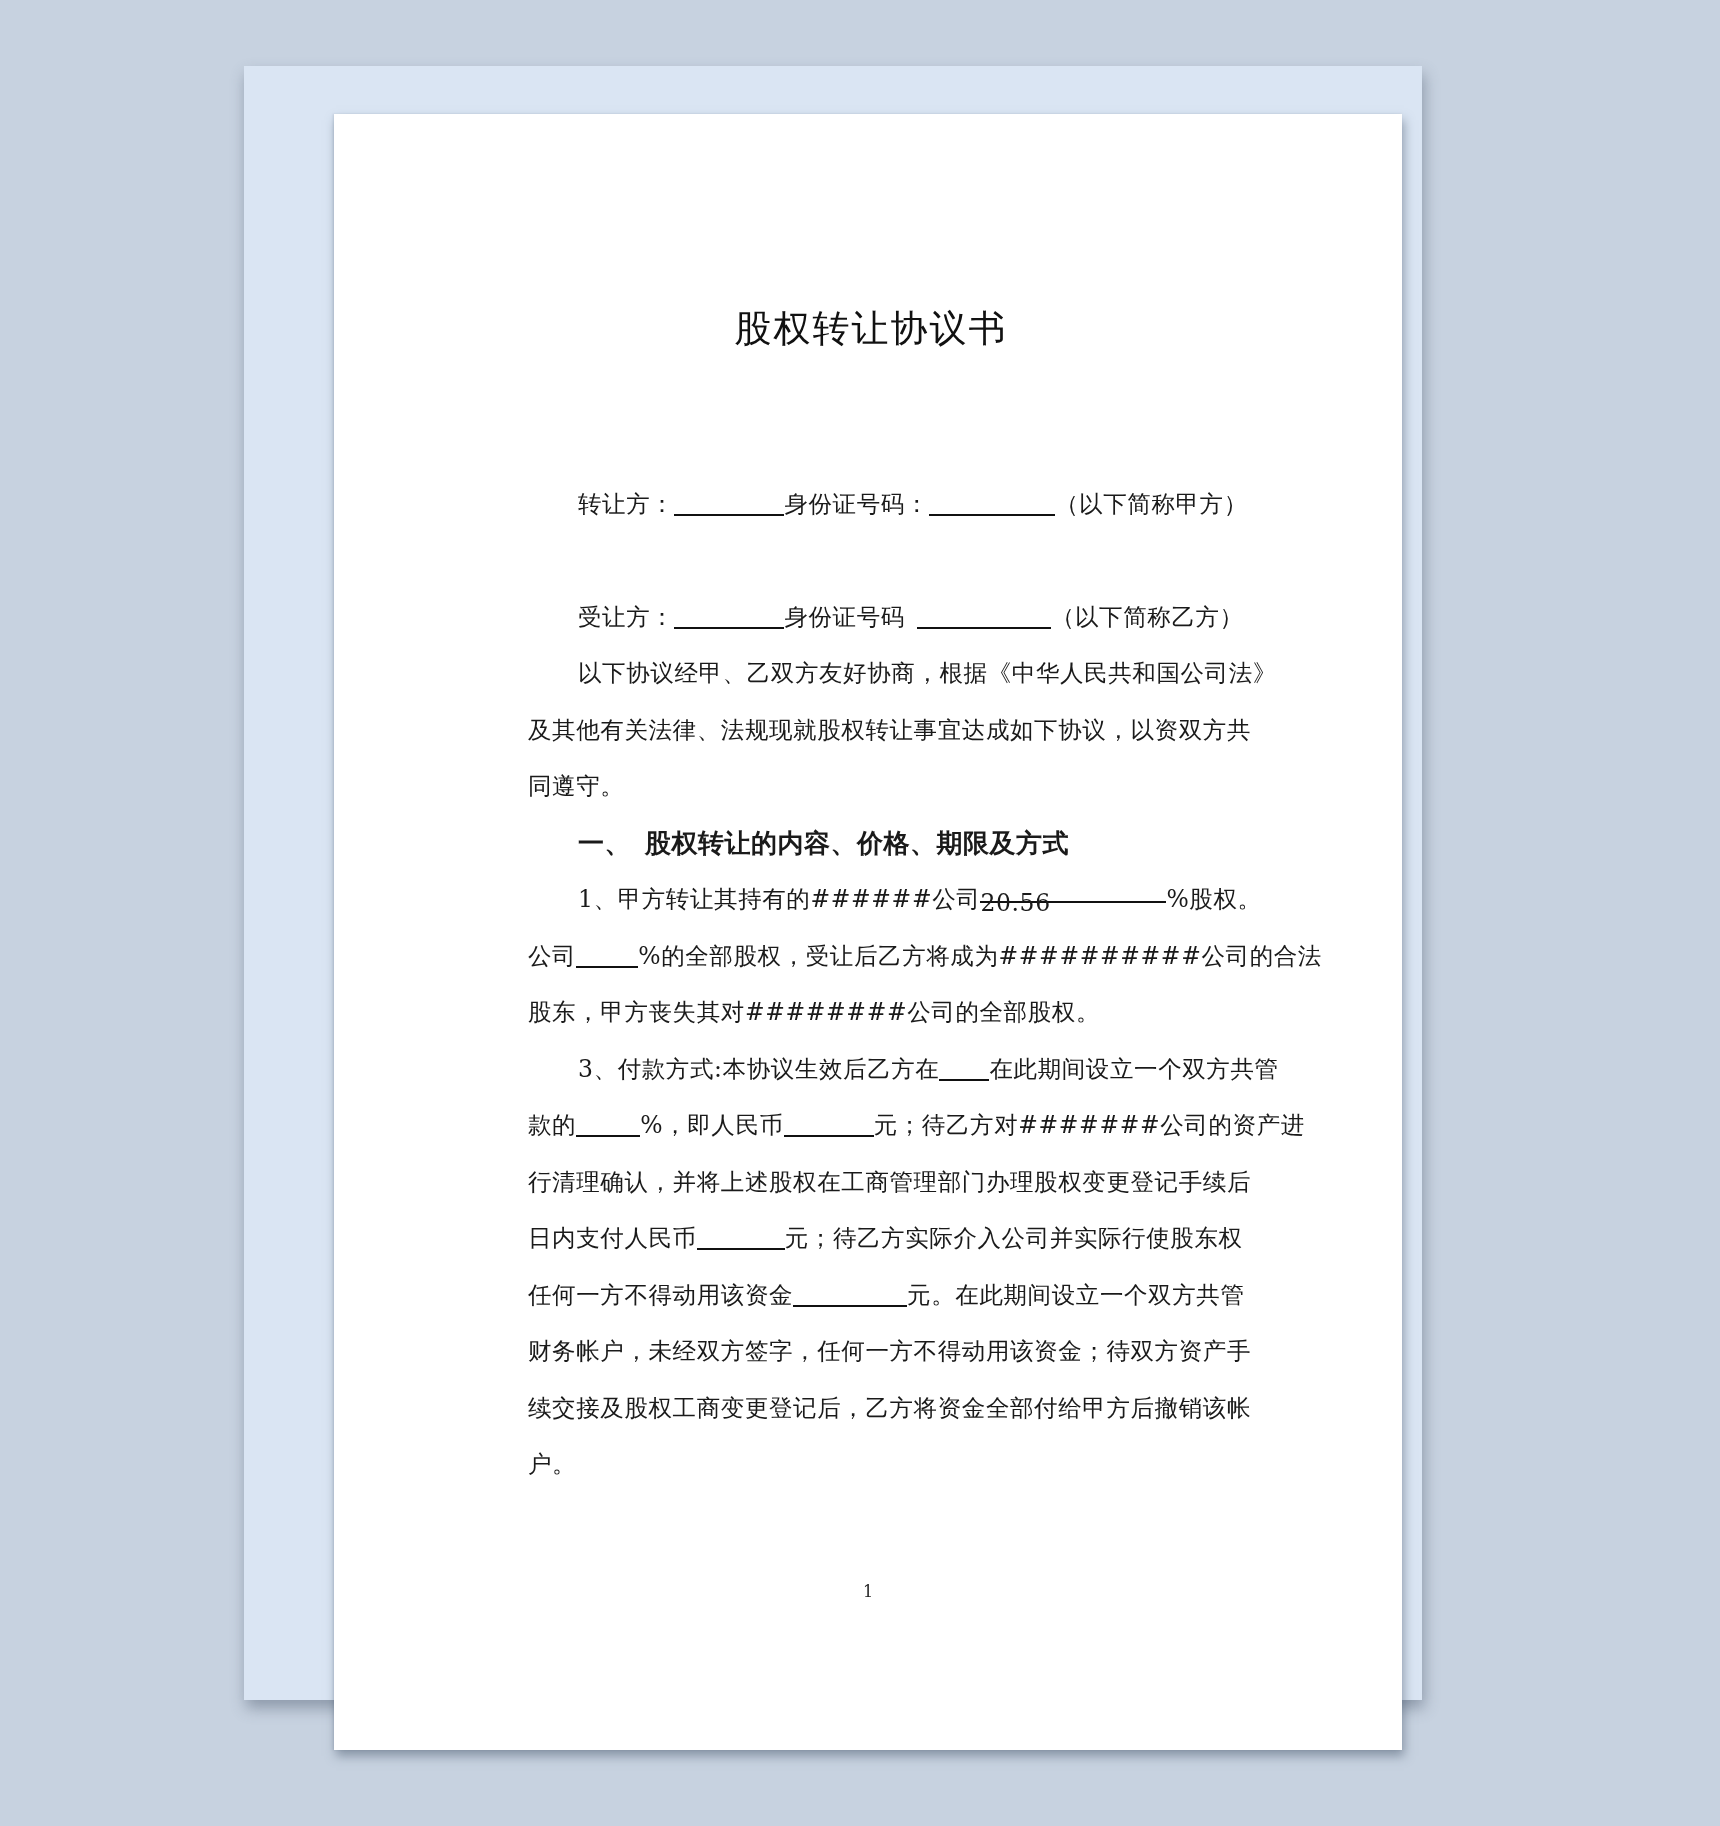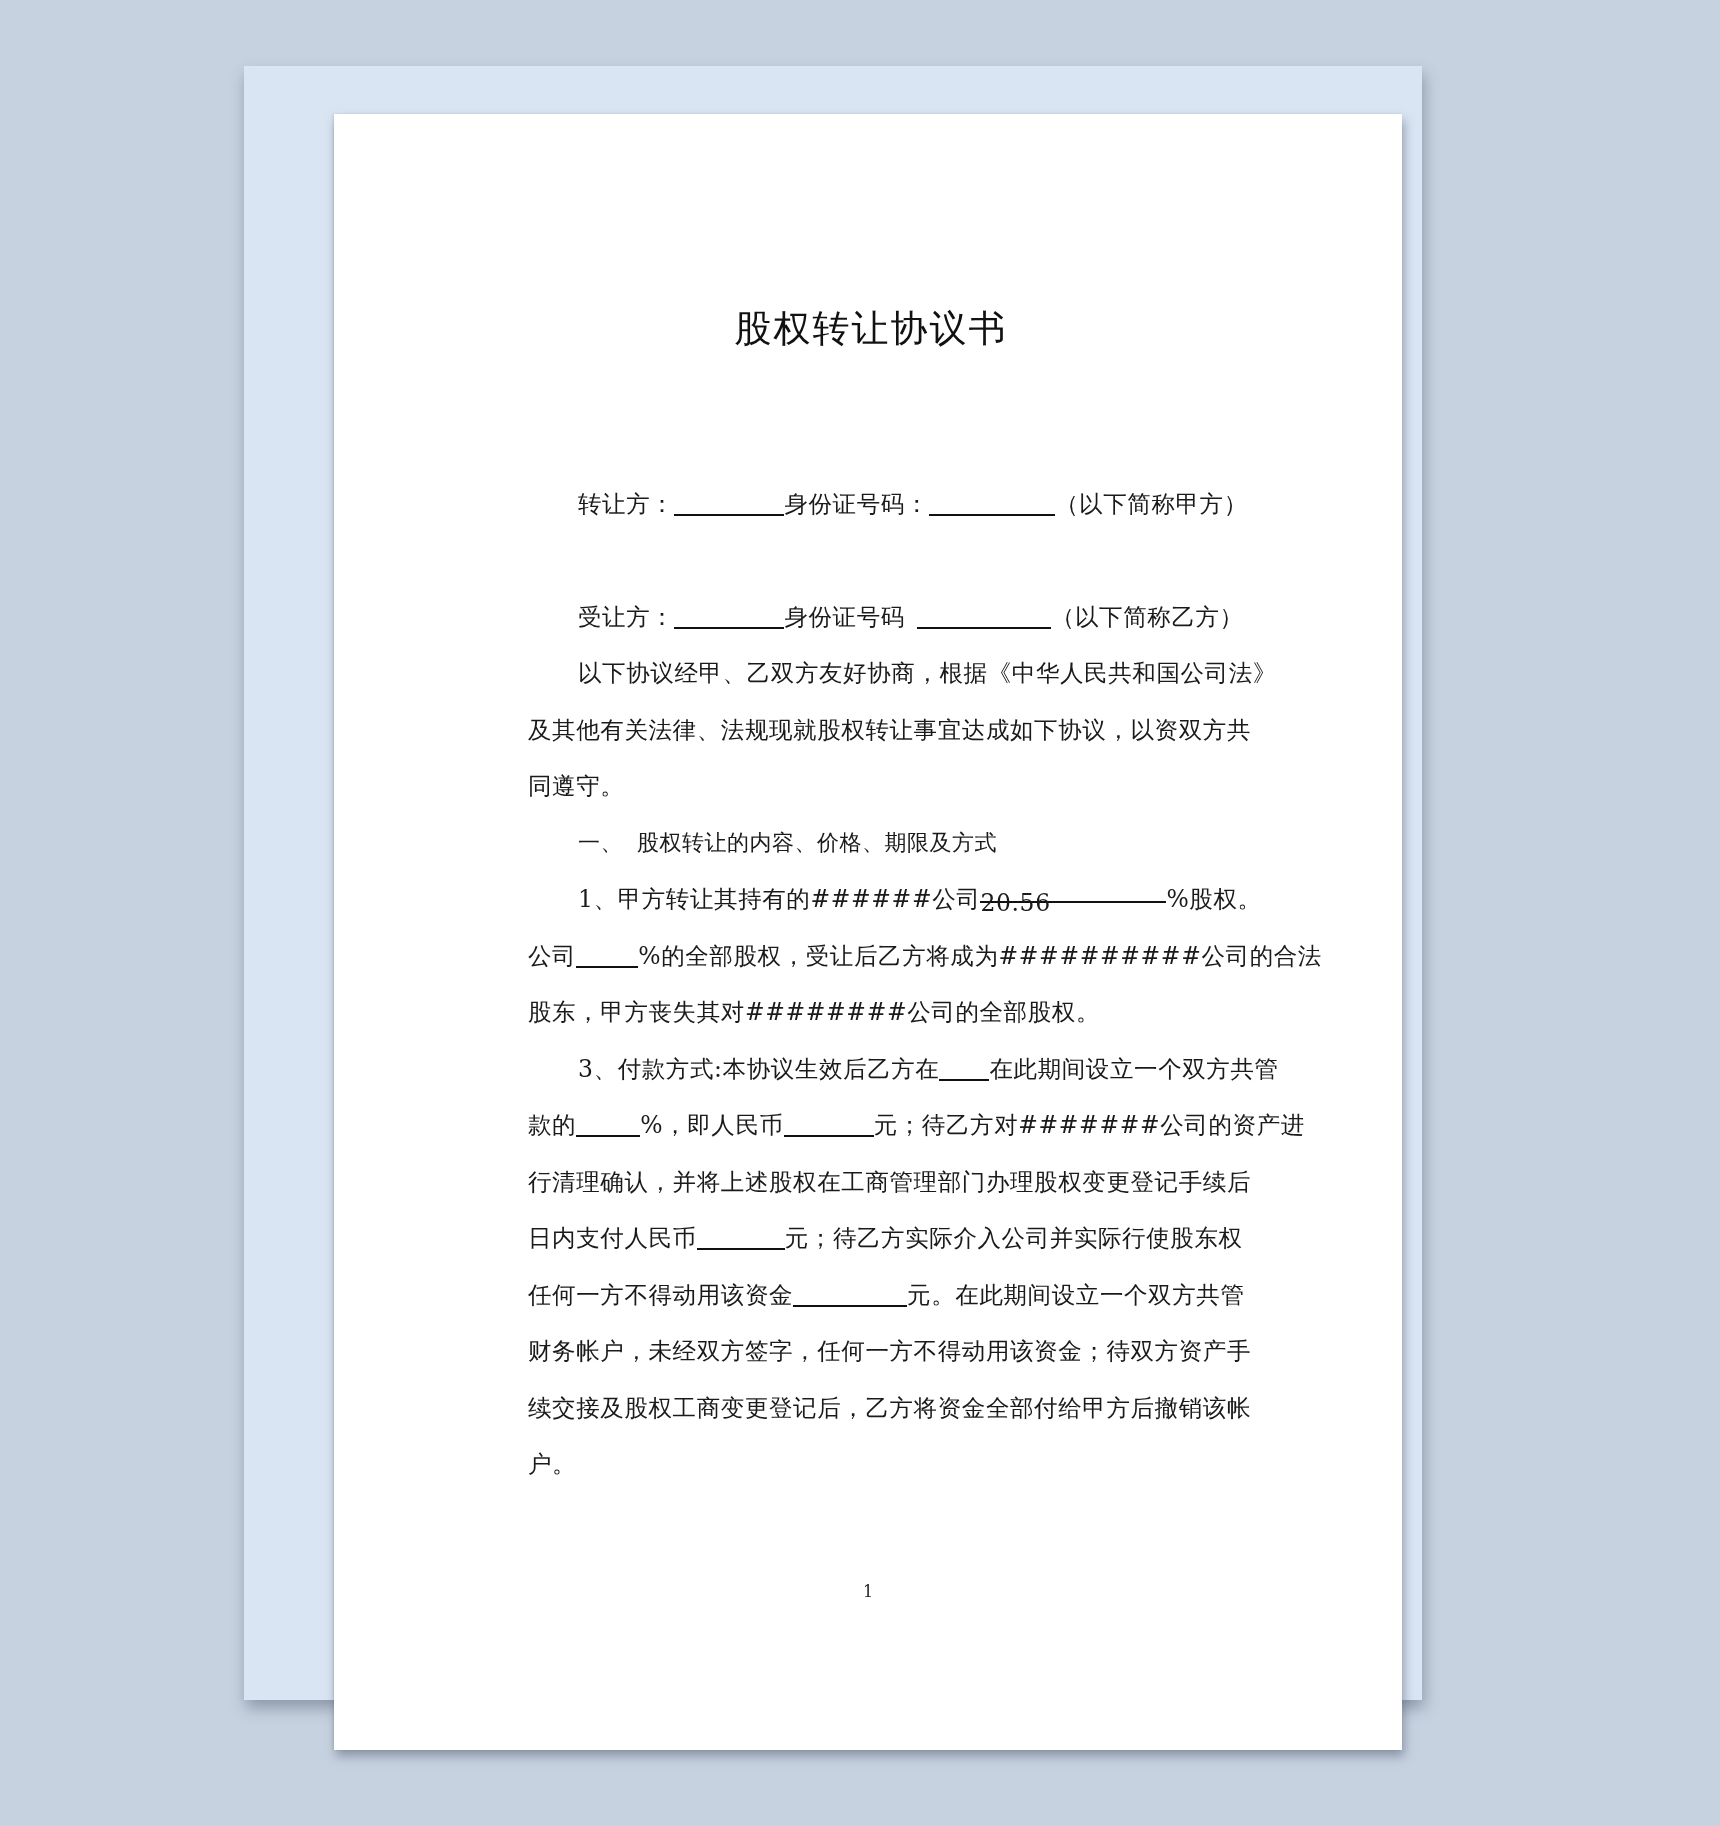--- a/index.html
+++ b/index.html
@@ -37,22 +37,22 @@
       letter-spacing: 0.6px;
       white-space: nowrap;
     }
     .line { height: 56.5px; }
     .indent { padding-left: 50px; }
     .gap { height: 56px; }
     .u { display: inline-block; border-bottom: 2px solid #111; height: 26px; vertical-align: -4px; text-align: left; }
     .u-val { line-height: 26px; }
     .heading {
       font-family: "DejaVu Sans", "Liberation Sans", sans-serif;
-      font-size: 22px;
-      font-weight: normal;
+      font-size: 26px;
+      font-weight: bold;
       letter-spacing: 0.5px;
     }
     .heading .num { margin-right: 14px; }
     .page-number {
       position: absolute; left: 0; right: 0; top: 1468px;
       text-align: center; font-size: 16px; color: #222;
     }
   </style>
 </head>
 <body>

